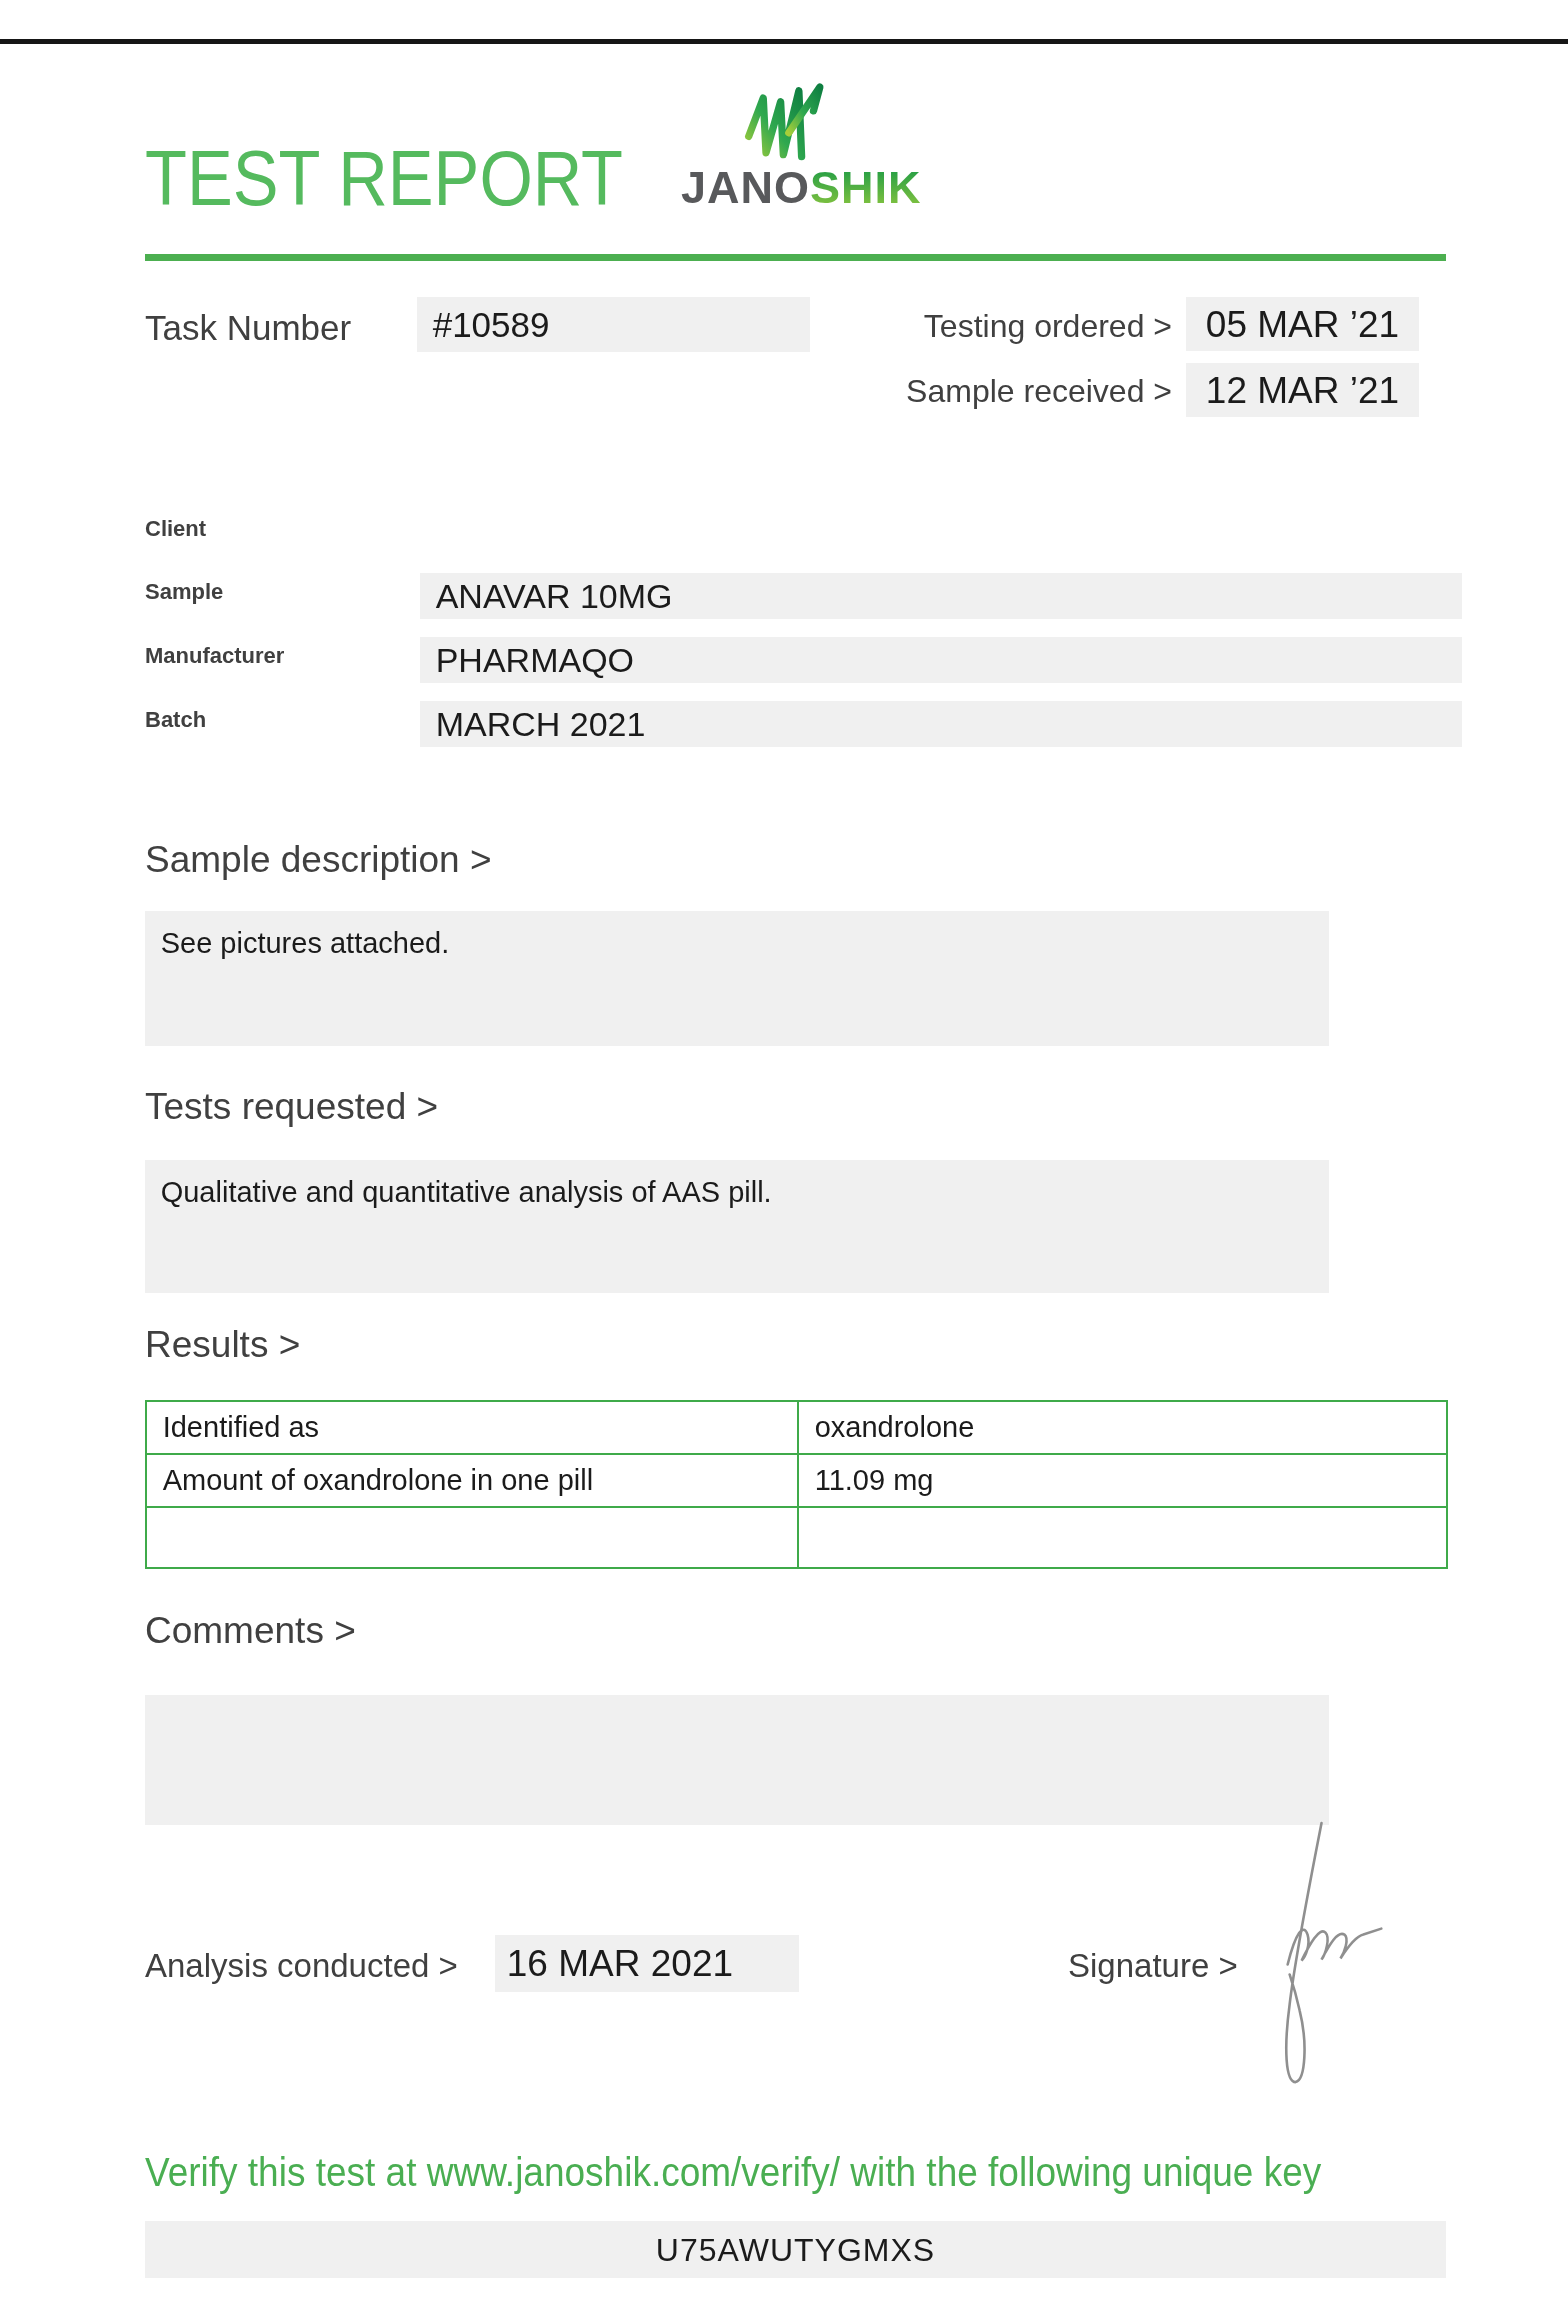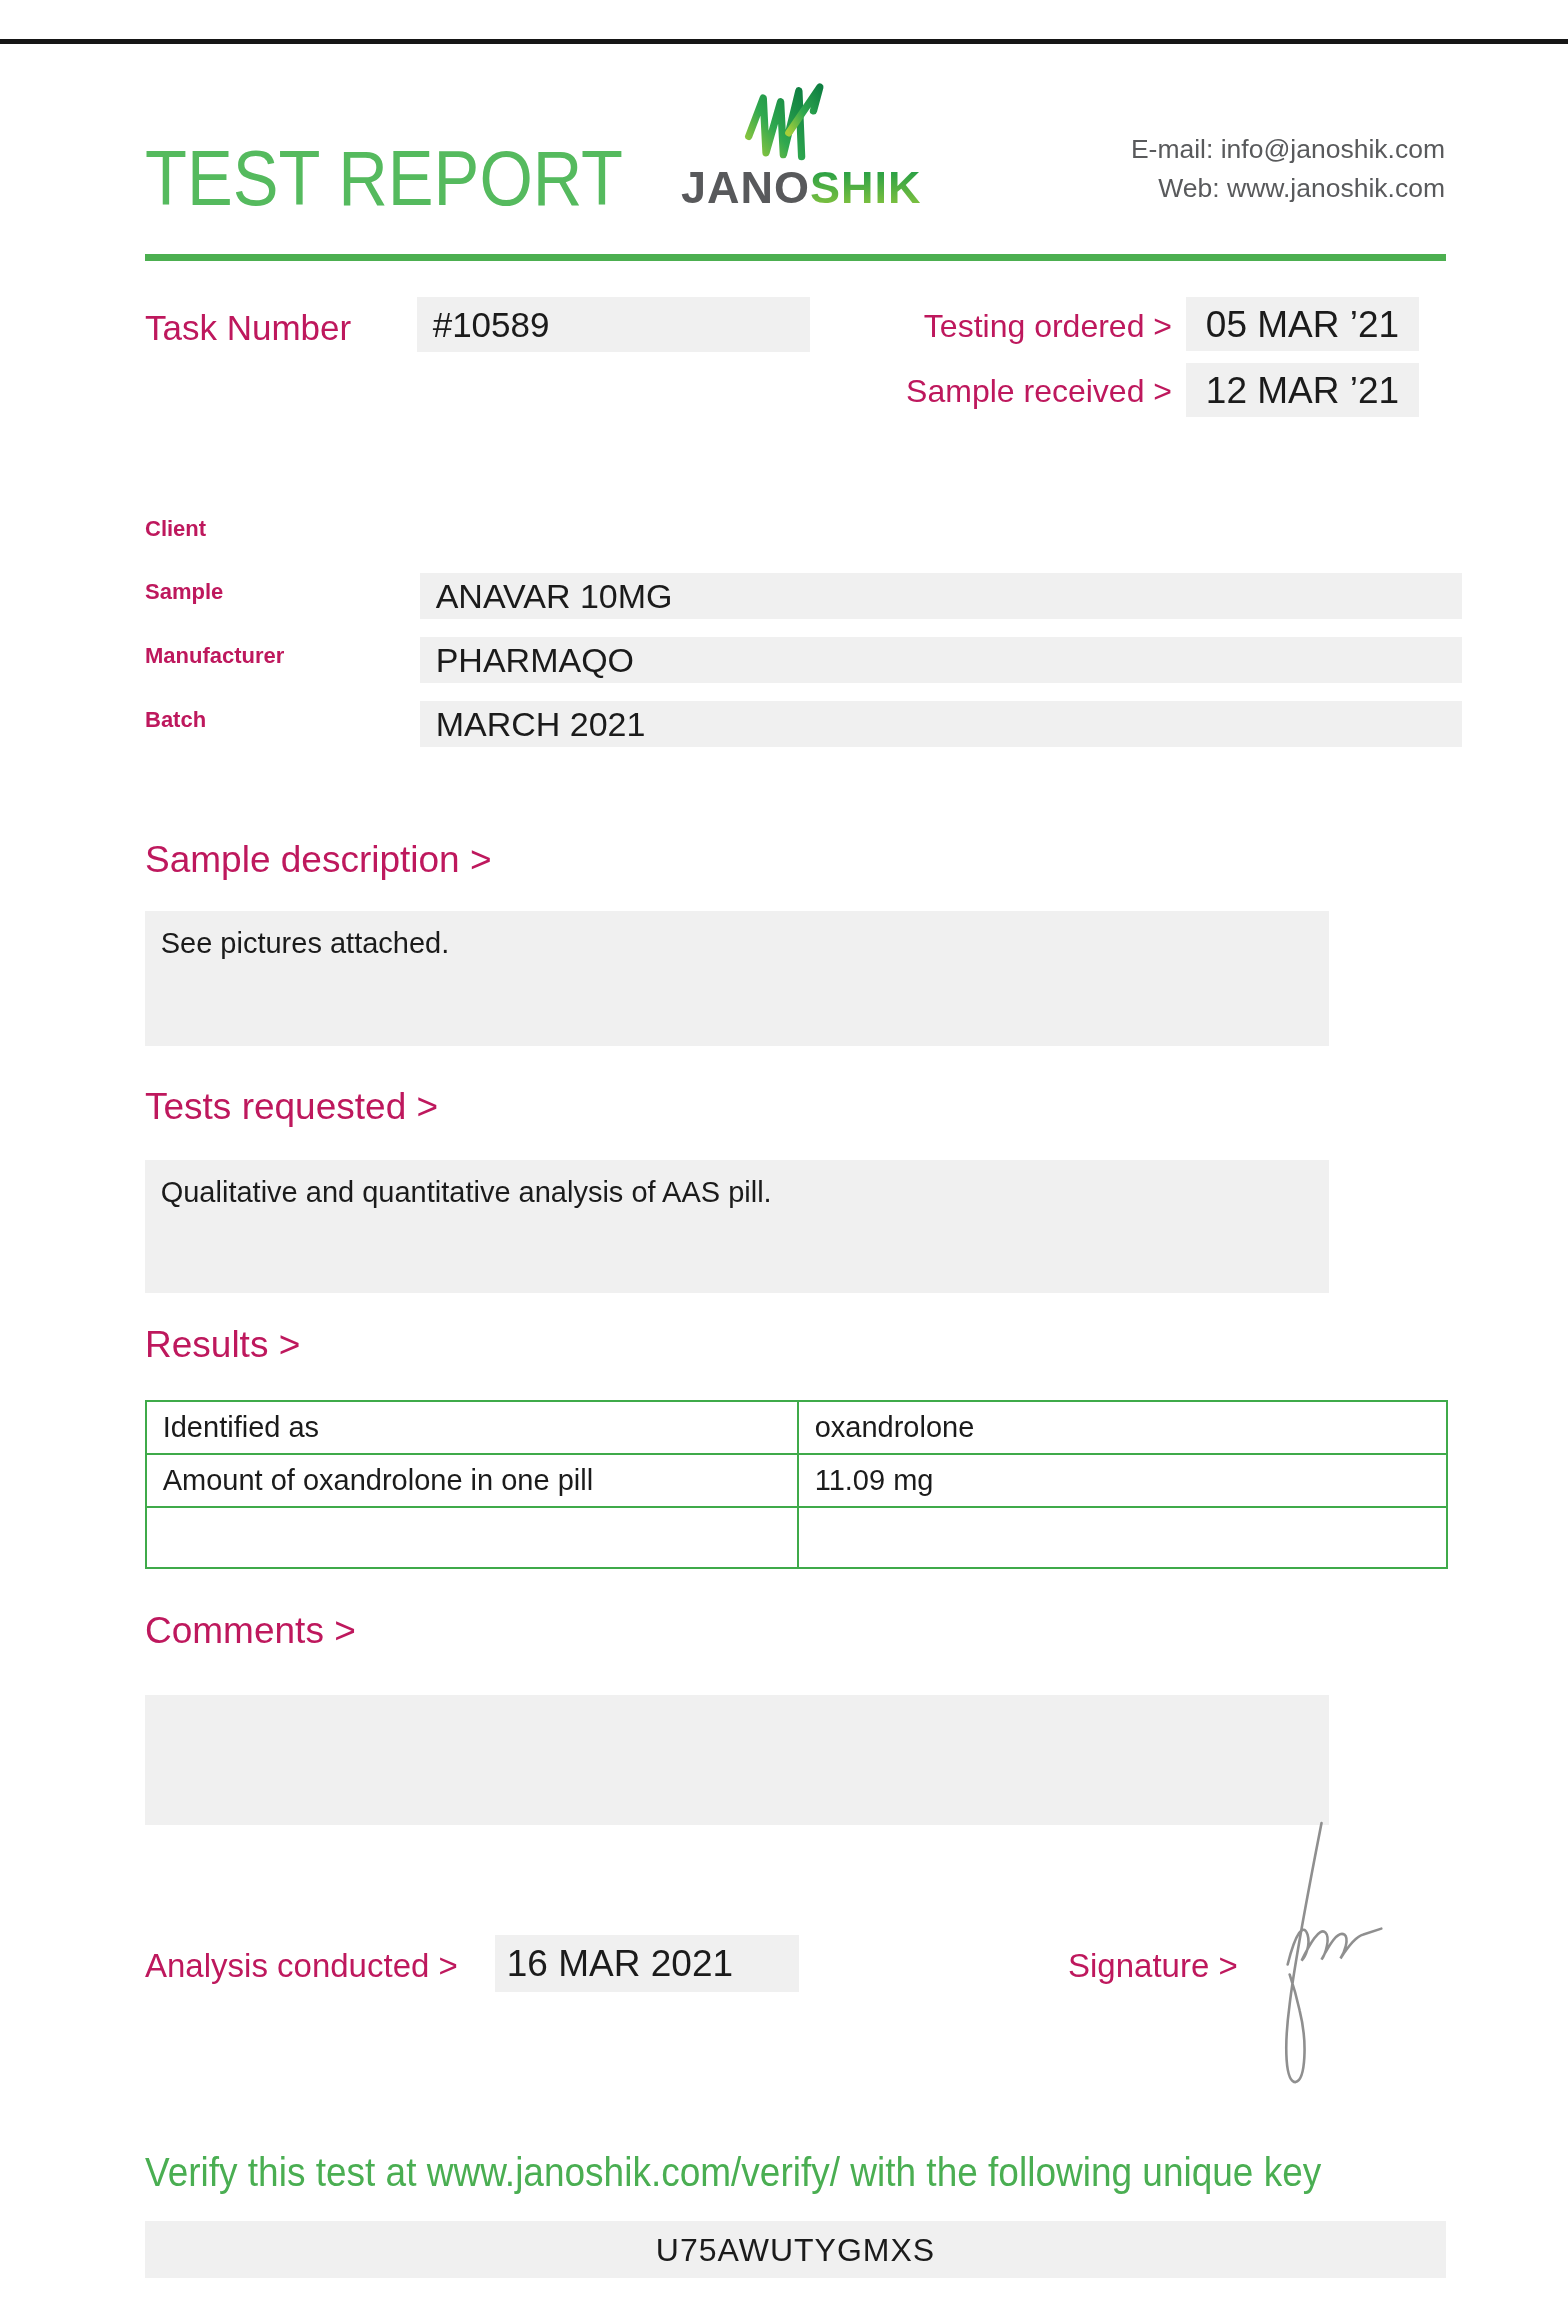--- a/index.html
+++ b/index.html
@@ -33,21 +33,21 @@
     -webkit-background-clip:text;background-clip:text;color:transparent;
   }
   .contact{
     top:130px;right:123px;text-align:right;
     font-size:26.5px;color:#595a5c;line-height:39px;white-space:nowrap;
   }
 
   .divider{left:145px;top:254px;width:1301px;height:6.9px;background:#4caf50;}
 
   
-  .glabel{color:#be185d;font-size:32px;line-height:1;white-space:nowrap;}
+  .glabel{color:#404040;font-size:32px;line-height:1;white-space:nowrap;}
   .glabel-right{text-align:right;}
 
   
   .field{
     background:#f0f0f0;color:#1b1b1b;
     font-size:35px;line-height:1;white-space:nowrap;
     display:flex;align-items:center;
   }
   .pad{padding-left:15.7px;}
   .center{justify-content:center;padding-left:0;}
@@ -117,24 +117,20 @@
       </defs>
       <path d="M8 64 L24 22 L27 82 L43 26 L46 84 L63 14 L66 86" stroke="url(#lg1)" stroke-width="8" stroke-linecap="round" stroke-linejoin="round"></path>
       <path d="M52 60 L86 10 L79 36" stroke="url(#lg1)" stroke-width="8" stroke-linecap="round" stroke-linejoin="round"></path>
     </svg>
   </div>
 
   <div class="abs wordmark">
     <span class="jano">JANO</span><span class="shik">SHIK</span>
   </div>
 
-  <div class="abs contact">
-    <div>E-mail: info@janoshik.com</div>
-    <div>Web: www.janoshik.com</div>
-  </div>
 
   <div class="abs divider"></div>
 
   <div class="abs glabel task-label">Task Number</div>
   <div class="abs field pad task-box">#10589</div>
 
   <div class="abs glabel glabel-right date-label-1">Testing ordered  &gt;</div>
   <div class="abs field center date-box-1">05 MAR ’21</div>
 
   <div class="abs glabel glabel-right date-label-2">Sample received &gt;</div>

